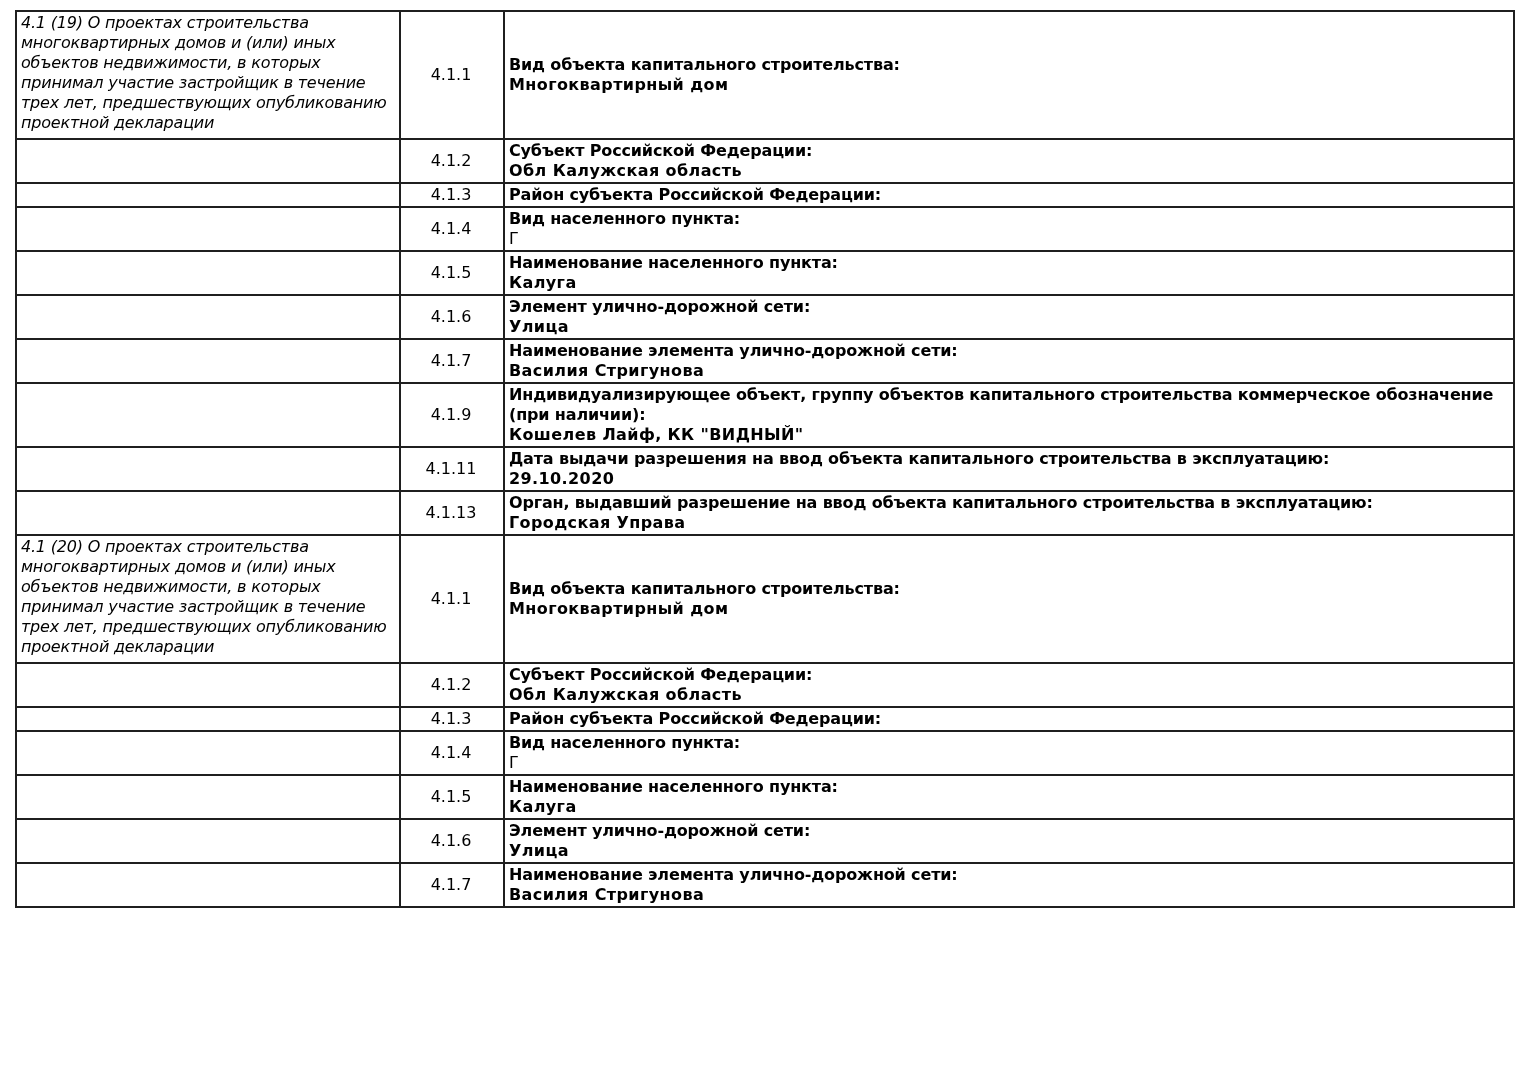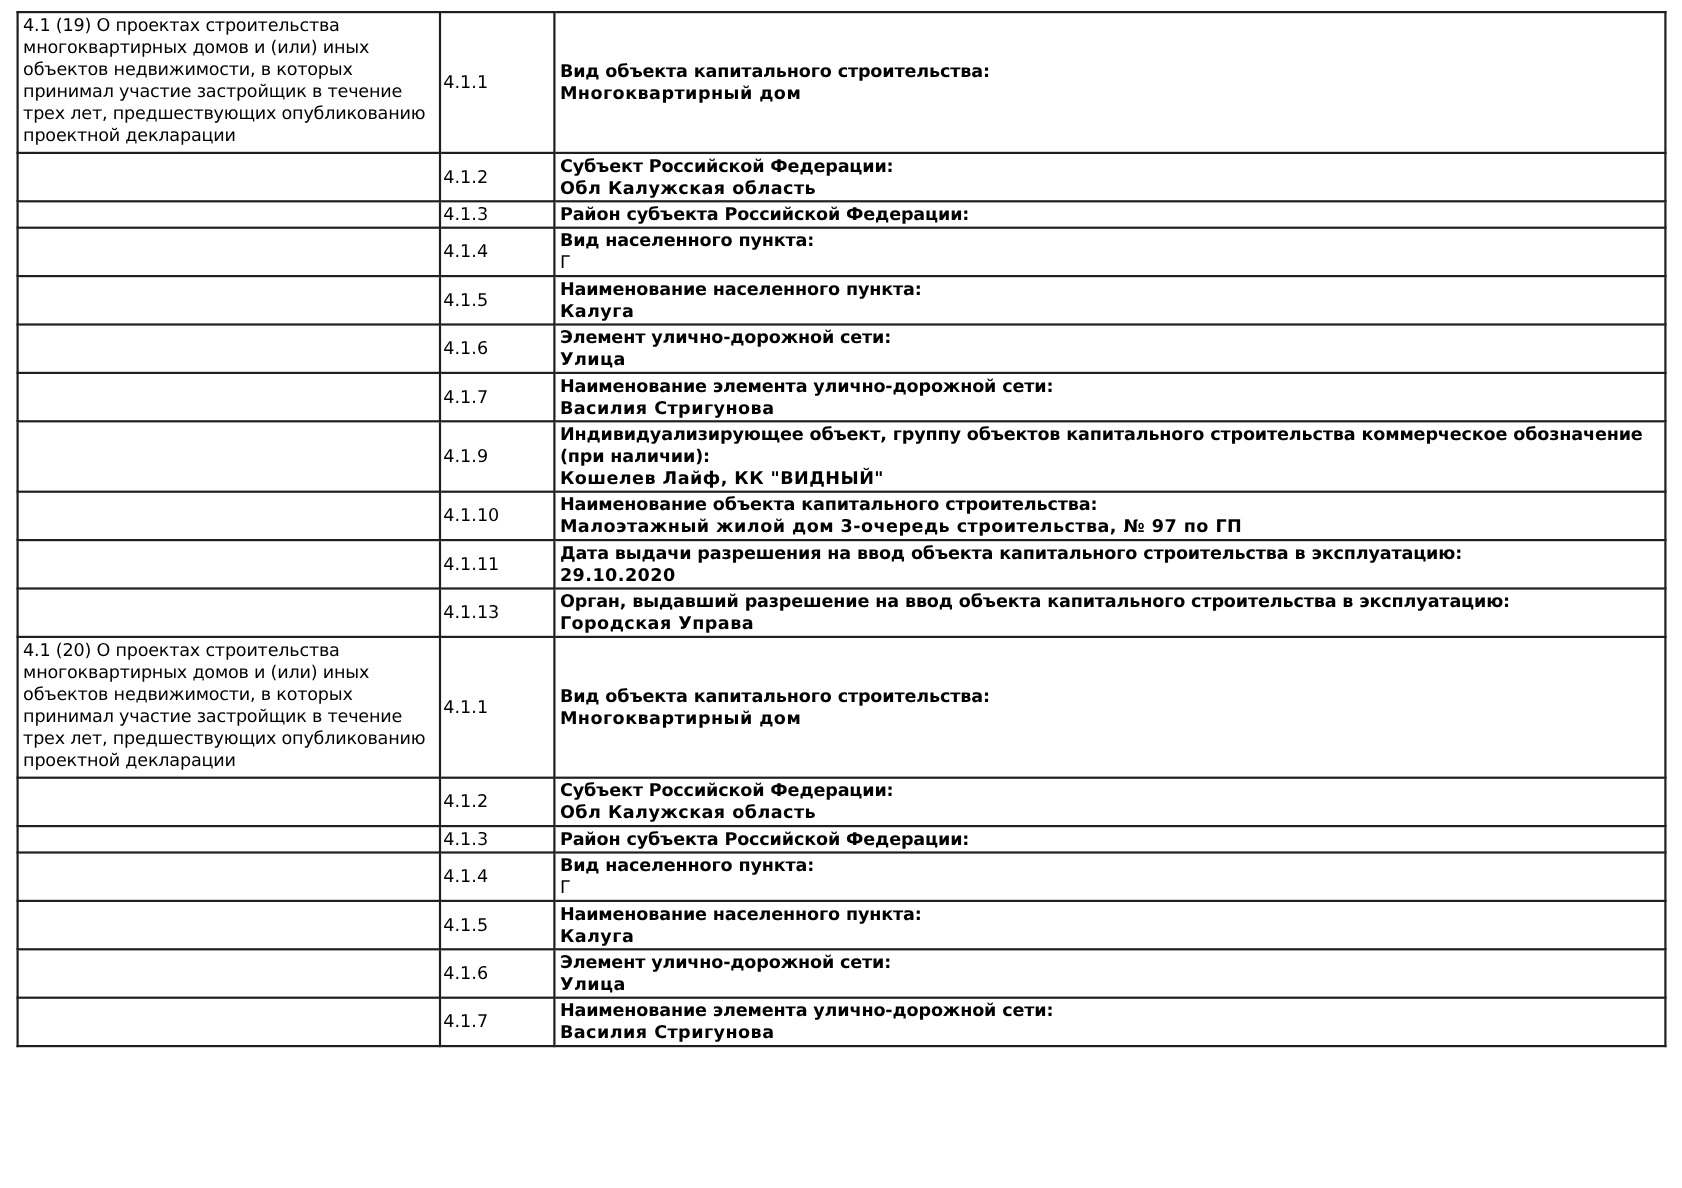--- a/index.html
+++ b/index.html
@@ -36,23 +36,25 @@
     font-size: 16px;
     line-height: 20px;
     vertical-align: middle;
     background: #ffffff;
     overflow: hidden;
     word-wrap: break-word;
   }
   td.col-desc {
     vertical-align: top;
     letter-spacing: -0.2px;
+    font-style: italic;
   }
   td.col-num {
     padding-left: 2px;
+    text-align: center;
   }
   td.col-content .field-label {
     letter-spacing: -0.15px;
     font-weight: bold;
   }
   td.col-content .field-value {
     font-weight: bold;
     letter-spacing: 0.4px;
   }
   td.col-content .field-value.regular {
@@ -132,28 +134,20 @@
         <tr class="row-normal">
           <td class="col-desc"></td>
           <td class="col-num">4.1.9</td>
           <td class="col-content">
             <div class="field-label">Индивидуализирующее объект, группу объектов капитального строительства коммерческое обозначение (при наличии):</div>
             <div class="field-value">Кошелев Лайф, КК "ВИДНЫЙ"</div>
           </td>
         </tr>
         <tr class="row-normal">
           <td class="col-desc"></td>
-          <td class="col-num">4.1.10</td>
-          <td class="col-content">
-            <div class="field-label">Наименование объекта капитального строительства:</div>
-            <div class="field-value">Малоэтажный жилой дом 3-очередь строительства, № 97 по ГП</div>
-          </td>
-        </tr>
-        <tr class="row-normal">
-          <td class="col-desc"></td>
           <td class="col-num">4.1.11</td>
           <td class="col-content">
             <div class="field-label">Дата выдачи разрешения на ввод объекта капитального строительства в эксплуатацию:</div>
             <div class="field-value">29.10.2020</div>
           </td>
         </tr>
         <tr class="row-normal">
           <td class="col-desc"></td>
           <td class="col-num">4.1.13</td>
           <td class="col-content">

